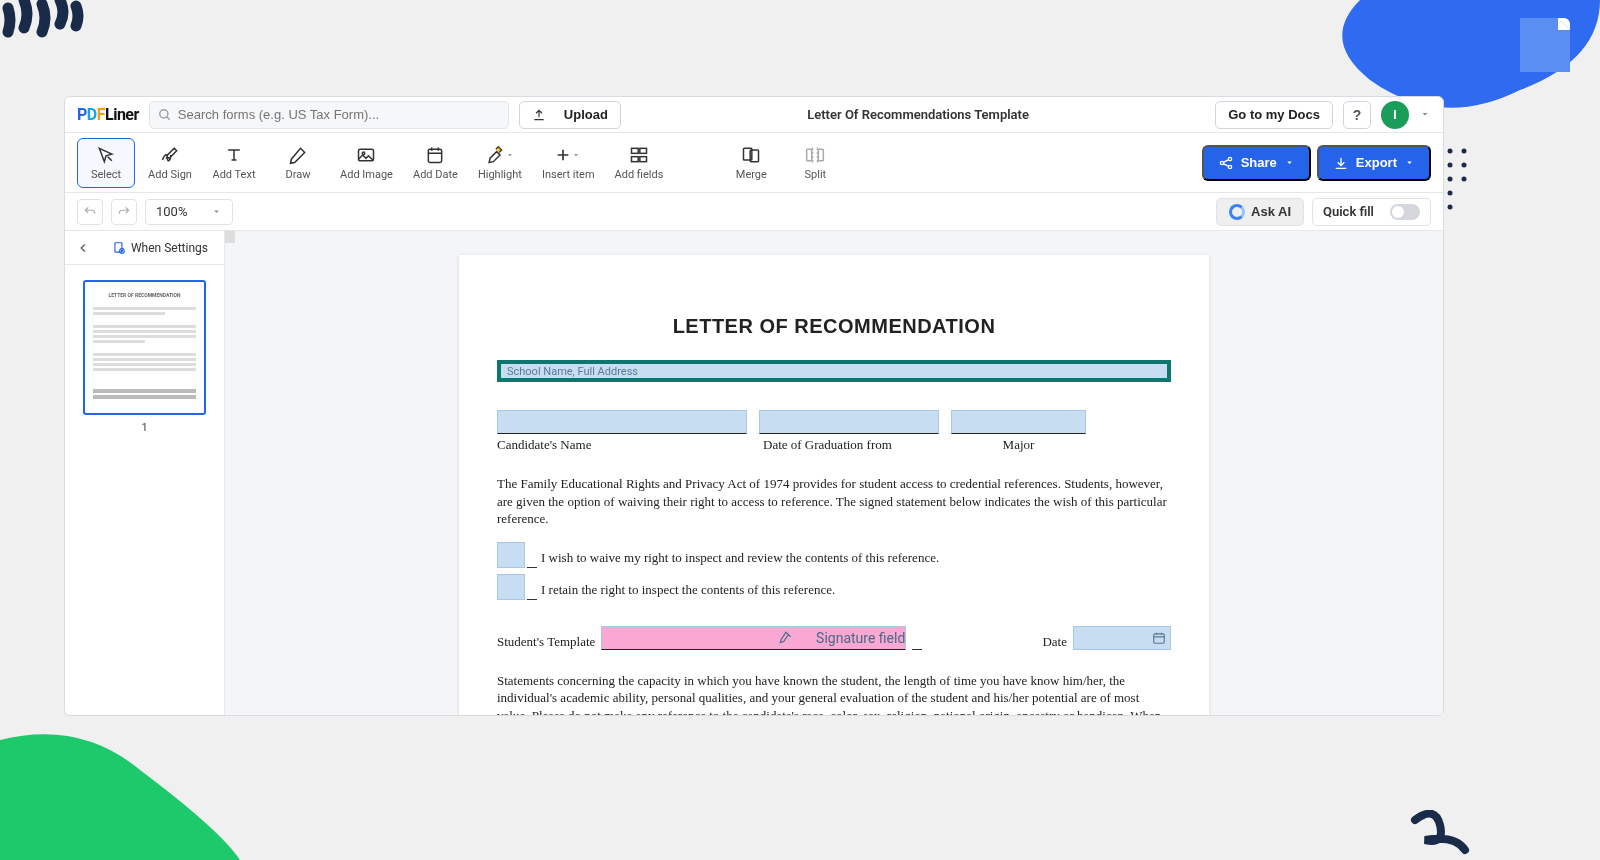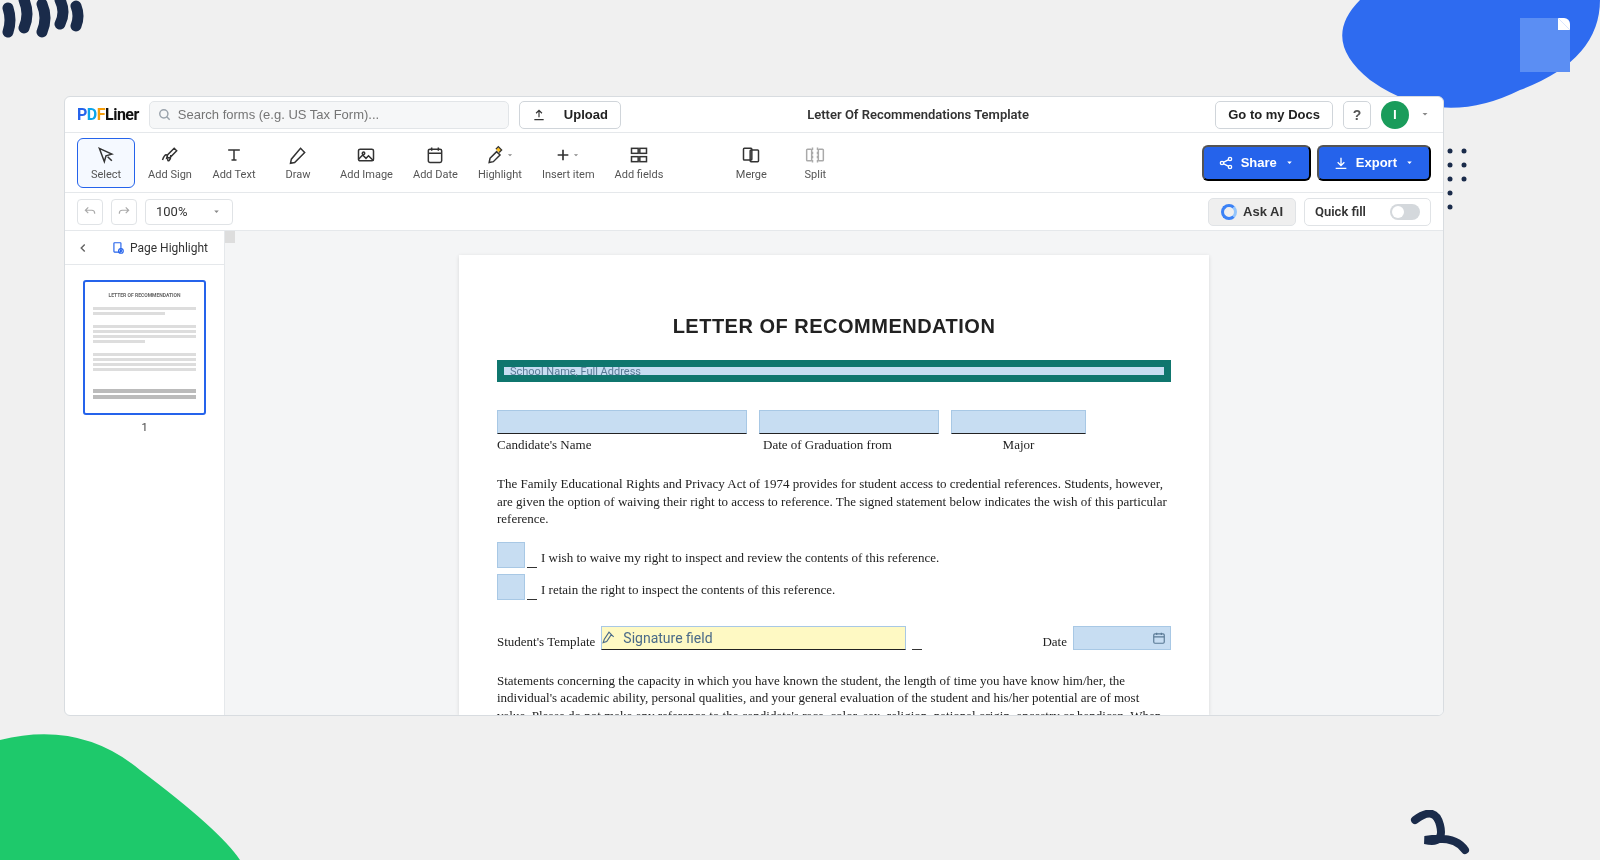--- a/index.html
+++ b/index.html
@@ -30,55 +30,55 @@
 .tool .lbl{font-size:11px;color:#555}
 .tool-gap{width:40px}
 .tool-spacer{flex:1}
 .pill{height:36px;padding:0 14px;border-radius:6px;display:flex;align-items:center;gap:7px;font-size:13px;font-weight:600;cursor:pointer}
 .pill.blue{background:#2563eb;color:#fff}
 .subbar{height:38px;display:flex;align-items:center;padding:0 12px;gap:8px;border-bottom:1px solid #e5e8eb}
 .iconbtn{width:26px;height:26px;border:1px solid #e0e3e6;border-radius:4px;background:#fff;display:flex;align-items:center;justify-content:center;color:#aaa;cursor:pointer}
 .zoom{height:26px;padding:0 10px;border:1px solid #e0e3e6;border-radius:4px;background:#fff;display:flex;align-items:center;gap:24px;font-size:13px;color:#333;cursor:pointer}
 .askai{margin-left:auto;height:16px;padding:13px 12px;border:1px solid #e0e3e6;border-radius:5px;display:flex;align-items:center;gap:6px;font-size:13px;font-weight:600;color:#333;cursor:pointer}
 .askai .ring{width:16px;height:16px;border:3px solid #3b82f6;border-right-color:#93c5fd;border-radius:50%}
-.quickfill{height:28px;padding:0 10px;border:1px solid #e0e3e6;border-radius:5px;display:flex;align-items:center;gap:24px;font-size:13px;font-weight:600;color:#333;cursor:pointer}
+.quickfill{height:28px;padding:0 10px;border:1px solid #e0e3e6;border-radius:5px;display:flex;align-items:center;gap:16px;font-size:13px;font-weight:600;color:#333;cursor:pointer}
 .toggle{width:30px;height:16px;background:#d4d8dc;border-radius:8px;position:relative}
 .toggle::after{content:"";position:absolute;left:2px;top:2px;width:12px;height:12px;background:#fff;border-radius:50%}
 .workspace{display:flex;height:calc(100% - 134px)}
 .sidebar{width:160px;border-right:1px solid #e5e8eb;display:flex;flex-direction:column}
 .side-head{height:34px;display:flex;align-items:center;padding:0 8px;gap:8px;border-bottom:1px solid #e5e8eb}
 .side-head .back{width:20px;height:20px;display:flex;align-items:center;justify-content:center;color:#666;cursor:pointer}
 .side-head .ps{display:flex;align-items:center;gap:5px;font-size:12px;color:#333;cursor:pointer;margin-left:auto;margin-right:8px}
 .side-head .ps svg{color:#2563eb}
 .thumbs{flex:1;padding:15px 18px;overflow:auto}
 .thumb{border:2px solid #2563eb;border-radius:3px;background:#fff;padding:10px 8px;margin-bottom:6px;height:135px;position:relative}
 .thumb-inner{font-size:4px;color:#666;line-height:1.4}
 .thumb-title{text-align:center;font-weight:700;font-size:5px;margin-bottom:8px}
 .thumb-line{height:3px;background:#ddd;margin:2px 0}
 .thumb-num{text-align:center;font-size:11px;color:#444}
 .canvas{flex:1;background:#f4f5f6;overflow:auto;display:flex;justify-content:center;padding-top:24px;position:relative}
 .scroller{position:absolute;left:0;top:0;width:10px;height:12px;background:#ddd}
 .page{width:750px;background:#fff;box-shadow:0 1px 4px rgba(0,0,0,0.12);padding:60px 38px 30px}
 .doc-title{text-align:center;font-size:20px;font-weight:700;color:#222;letter-spacing:0.5px;margin-bottom:22px;font-family:Arial,sans-serif}
-.fld{background:#c7ddf2;border:7px solid #0f766e;height:22px;display:flex;align-items:center;padding:0 6px;font-size:11px;color:#5a7a95}
+.fld{background:#c7ddf2;border:4px solid #0f766e;height:22px;display:flex;align-items:center;padding:0 6px;font-size:11px;color:#5a7a95}
 .fld.full{width:100%;margin-bottom:28px}
 .row3{display:flex;gap:12px;margin-bottom:4px}
 .col{display:flex;flex-direction:column}
 .col1{flex:0 0 250px}.col2{flex:0 0 180px}.col3{flex:0 0 135px}
 .fld-box{background:#c7ddf2;border:1px solid #a8c8e5;border-bottom:1.5px solid #222;height:24px}
 .col-lbl{font-size:13px;color:#222;margin-top:3px;font-family:Georgia,serif}
 .col2 .col-lbl{padding-left:4px}.col3 .col-lbl{text-align:center}
 .para{font-size:13px;color:#222;line-height:1.35;margin:22px 0 14px;font-family:Georgia,serif}
 .check-row{display:flex;align-items:flex-end;gap:0;margin:6px 0}
 .check-box{width:28px;height:26px;background:#c7ddf2;border:1px solid #a8c8e5;margin-right:2px}
 .check-line{flex:0 0 10px;border-bottom:1px solid #333;height:26px;margin-right:4px}
 .check-txt{font-size:13px;color:#222;font-family:Georgia,serif;padding-bottom:2px}
 .sig-row{display:flex;align-items:flex-end;gap:6px;margin:26px 0 22px}
 .sig-lbl{font-size:13px;color:#222;font-family:Georgia,serif}
-.sig-fld{flex:0 0 305px;height:24px;background:#fef9c3;border:1px solid #a8c8e5;border-bottom:1.5px solid #222;display:flex;align-items:center;justify-content:flex-start;gap:7px;font-size:14px;color:#4a6a88}
+.sig-fld{flex:0 0 305px;height:24px;background:#f9a8d4;border:1px solid #a8c8e5;border-bottom:1.5px solid #222;display:flex;align-items:center;justify-content:flex-end;gap:23px;font-size:14px;color:#4a6a88}
 .sig-under{flex:0 0 10px;border-bottom:1px solid #333;height:1px}
 .date-spacer{flex:1}
 .date-fld{flex:0 0 98px;height:24px;background:#c7ddf2;border:1px solid #a8c8e5;position:relative}
 .date-fld .cal{position:absolute;right:4px;top:4px;color:#5a7a95}
 </style>
 </head>
 <body>
 
 <svg class="bg-deco deco-tl" viewBox="0 0 90 70">
     <path d="M8 8 Q12 20 8 32 M24 0 Q30 14 24 28 M42 4 Q48 18 42 32 M60 0 Q66 12 60 24 M76 6 Q80 16 76 26" stroke="#1a2b4a" stroke-width="11" stroke-linecap="round" fill="none"></path>
@@ -304,21 +304,21 @@
             <svg width="14" height="14" viewBox="0 0 24 24" fill="none" stroke="currentColor" stroke-width="2.5">
               <path d="M15 18l-6-6 6-6"></path>
             </svg>
           </span>
         <span class="ps">
             <svg width="14" height="14" viewBox="0 0 24 24" fill="none" stroke="currentColor" stroke-width="2">
               <rect x="5" y="3" width="12" height="16" rx="1"></rect>
               <circle cx="17" cy="17" r="4"></circle>
               <path d="M17 15v4M15 17h4"></path>
             </svg>
-            <span>Page Highlight</span>
+            <span>When Settings</span>
           </span>
       </div>
       <div class="thumbs">
         <div class="thumb">
           <div class="thumb-inner">
             <div class="thumb-title">LETTER OF RECOMMENDATION</div>
             <div class="thumb-line"></div>
               <div class="thumb-line" style="width:70%"></div>
             <div style="height:6px"></div>
             <div class="thumb-line"></div>

